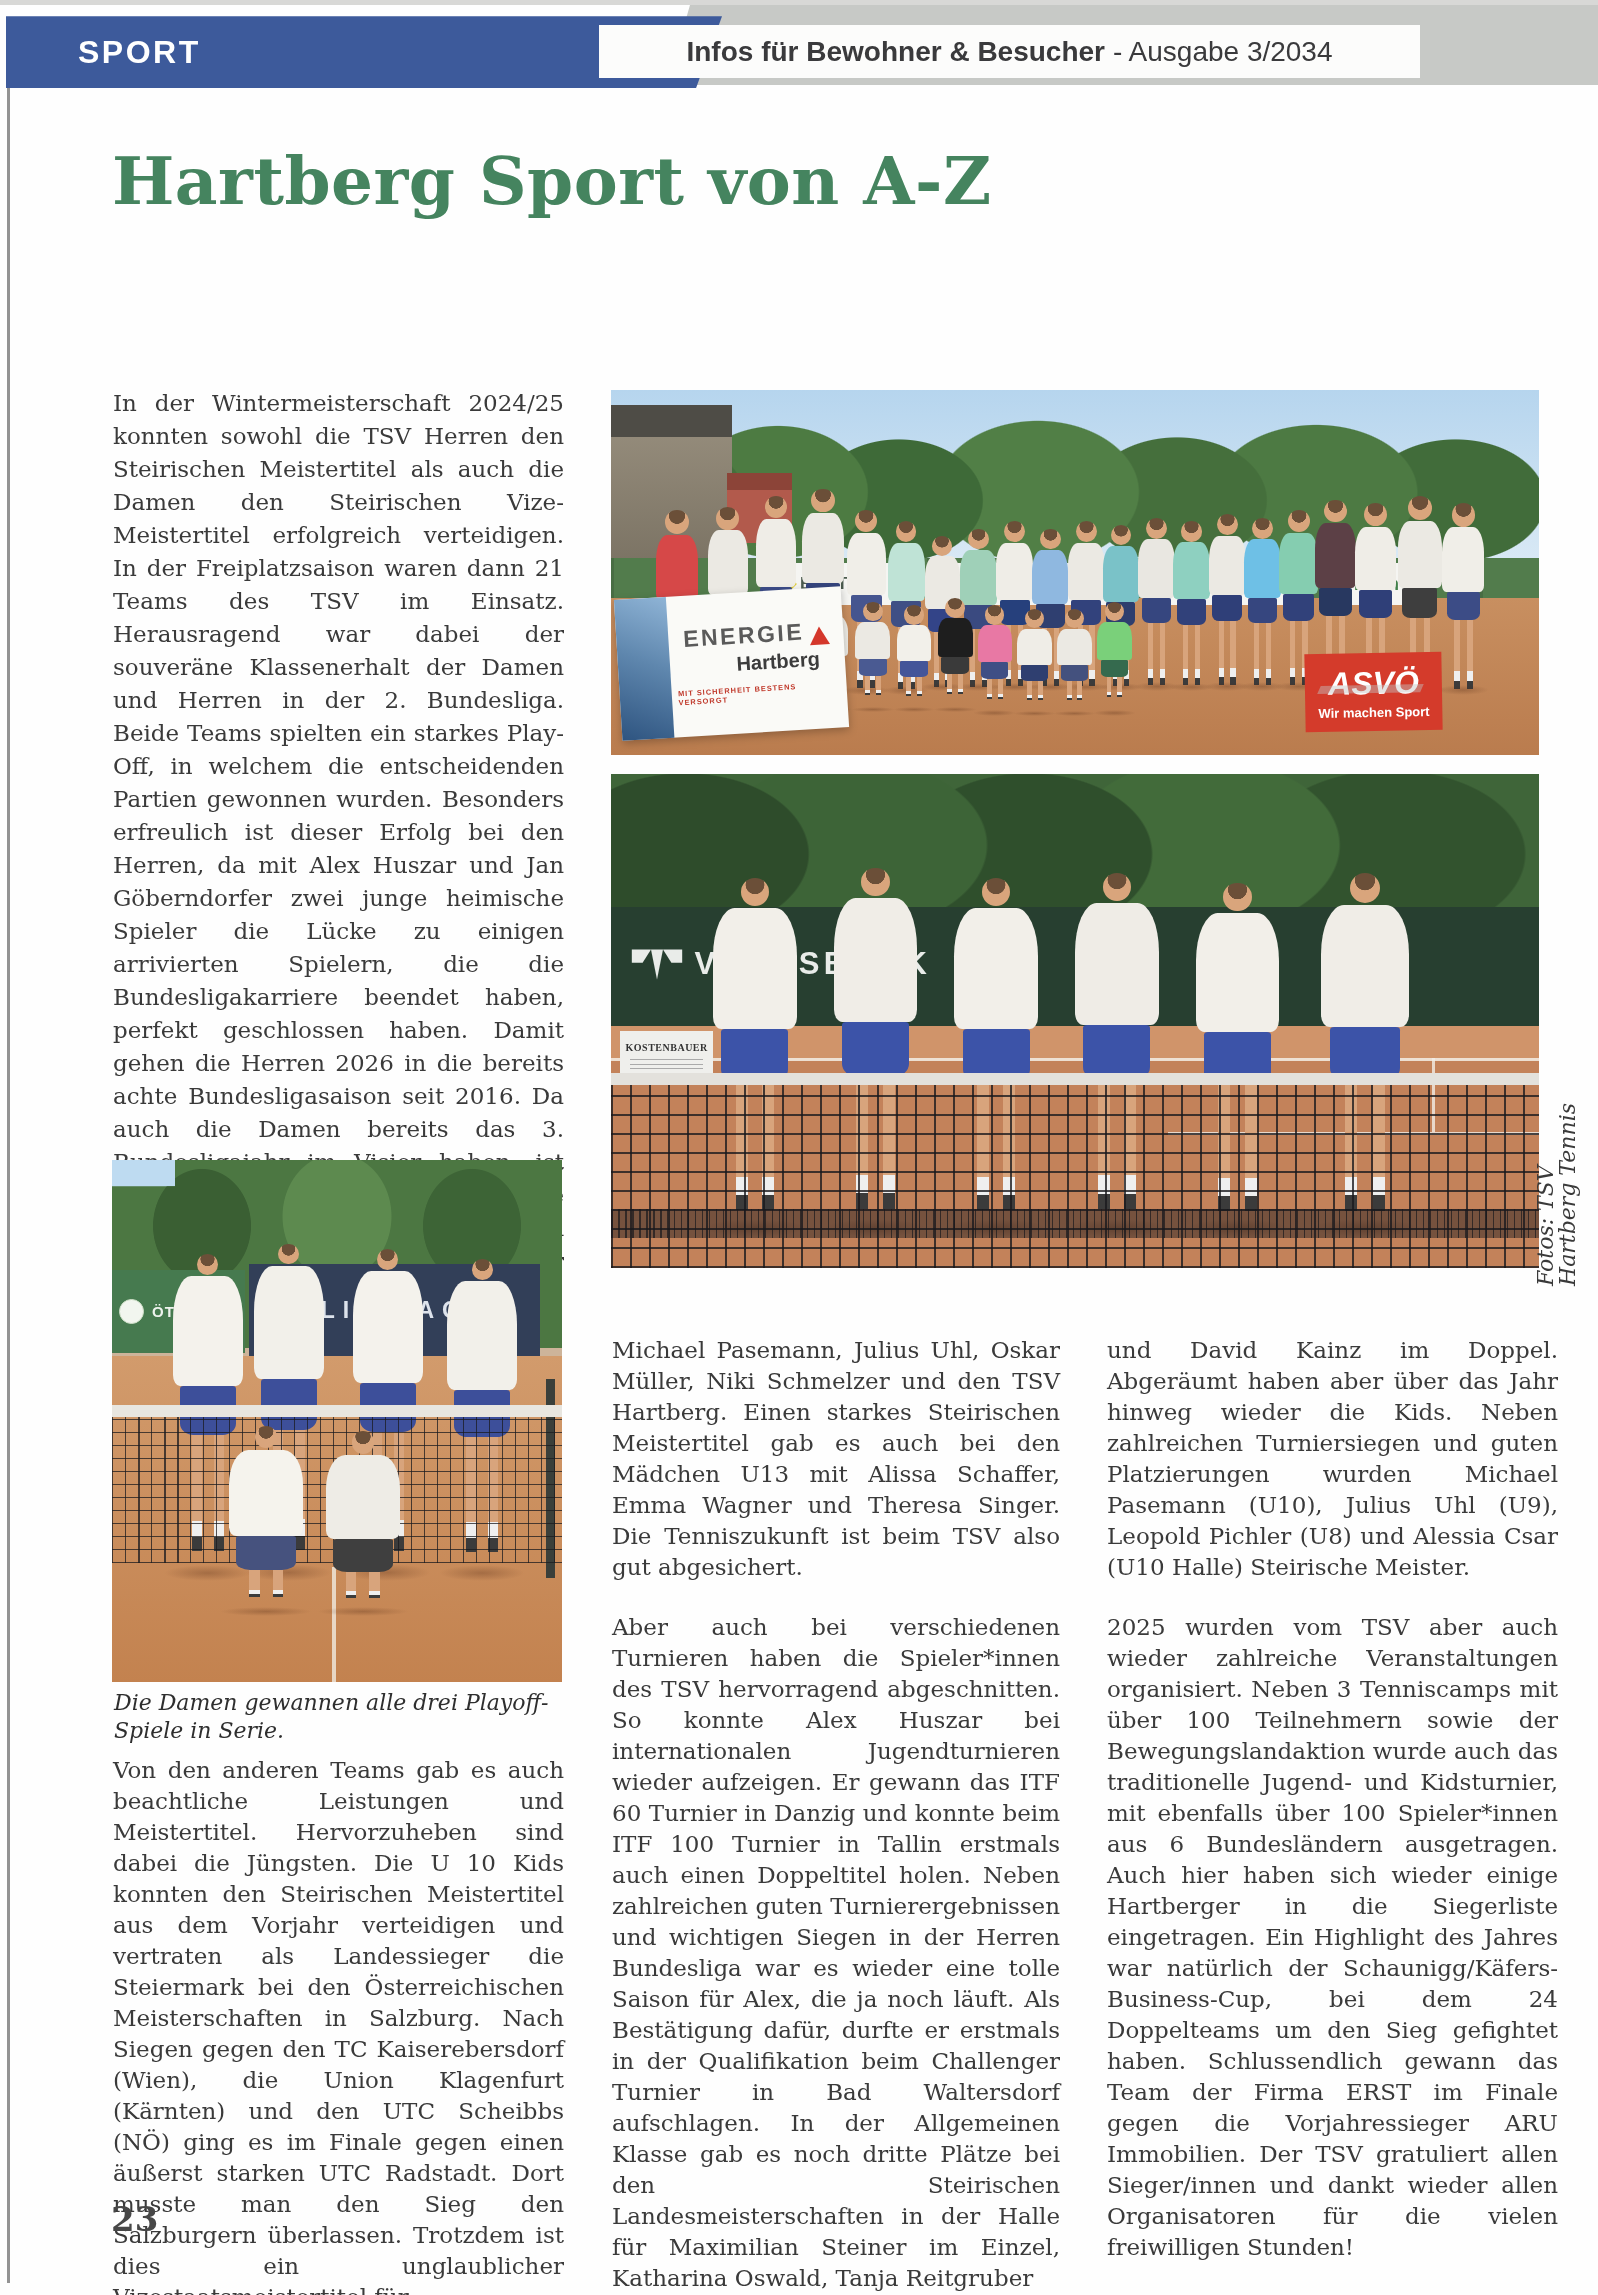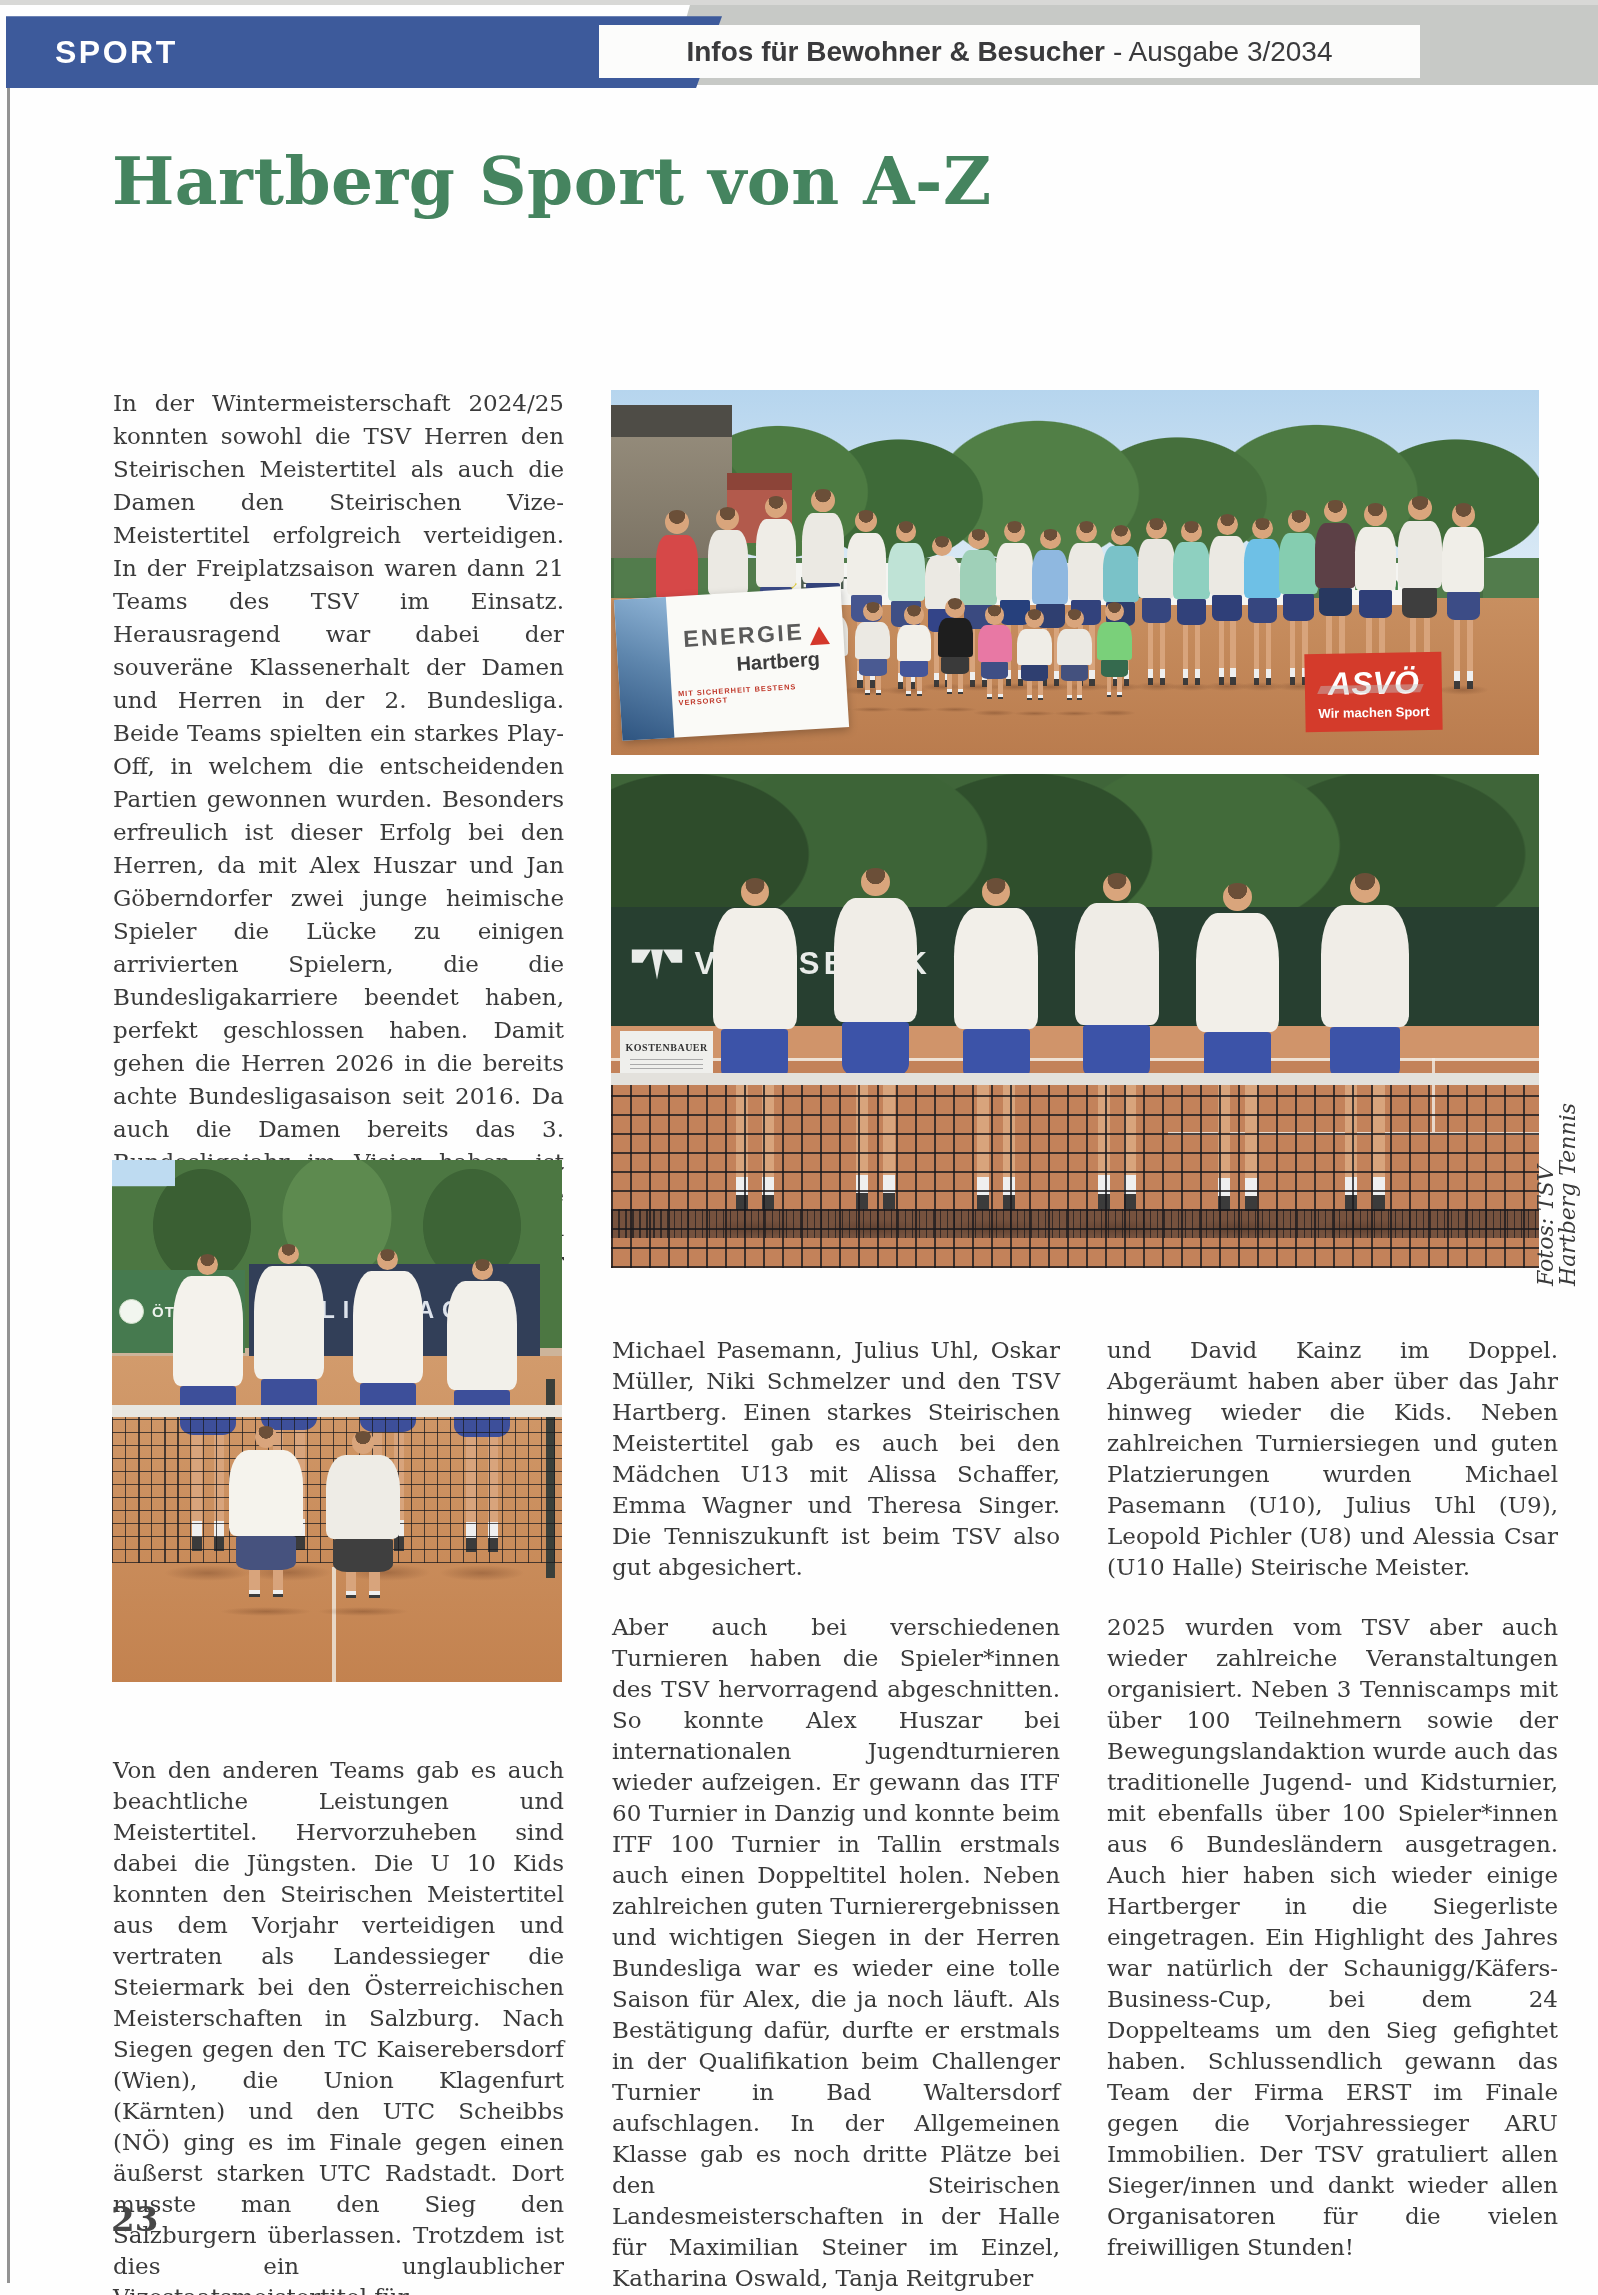--- a/index.html
+++ b/index.html
@@ -9,21 +9,21 @@
 
   
   .top-edge{position:absolute;left:0;top:0;width:100%;height:5px;background:#d8d8d6;}
   .left-edge{position:absolute;left:7px;top:18px;width:2.5px;height:2265px;background:#6f6f6f;opacity:.75;}
 
   
   .band-gray{position:absolute;left:667px;top:5px;width:932px;height:80px;background:#c7c9c6;
              clip-path:polygon(23px 0,100% 0,100% 100%,0 100%);z-index:1;}
   .band-blue{position:absolute;left:6px;top:16.3px;width:716px;height:72px;background:#3d5a9b;
              clip-path:polygon(0 0,100% 0,calc(100% - 26px) 100%,0 100%);z-index:2;display:flex;align-items:center;}
-  .sport{margin-left:49px;font:bold 32px/1 "Liberation Sans",sans-serif;color:#ffffff;letter-spacing:2.5px;}
+  .sport{margin-left:72px;font:bold 32px/1 "Liberation Sans",sans-serif;color:#ffffff;letter-spacing:2.5px;}
   .issue-box{position:absolute;left:599px;top:25px;width:821px;height:53px;background:#fcfcfb;z-index:3;
              display:flex;align-items:center;justify-content:center;gap:8px;color:#3a3a3c;
              font-family:"Liberation Sans",sans-serif;}
   .issue-bold{font-weight:bold;font-size:28px;}
   .issue-reg{font-weight:normal;font-size:28px;}
 
   
   .title{position:absolute;left:112px;top:148px;margin:0;font:bold 66px/1 "DejaVu Serif",serif;
          color:#45845f;letter-spacing:0.5px;}
   .subtitle{position:absolute;left:112px;top:311px;margin:0;font:bold 36px/1 "Liberation Sans",sans-serif;
@@ -654,20 +654,21 @@
           <div class="p-head"></div>
           <div class="p-torso" style="background:#eeece6"></div>
           <div class="p-shorts" style="background:#3f3f3f"></div>
           <div class="p-legs">
             <i class="p-leg"></i>
             <i class="p-leg"></i>
           </div>
         </div>
       </div>
   </figure>
+  <figcaption class="caption cap2">Die Damen gewannen alle drei Playoff-Spiele in Serie.</figcaption>
 
   <div class="col left2-col">Von den anderen Teams gab es auch beachtliche Leistungen und Meistertitel. Hervorzuheben sind dabei die Jüngsten. Die U 10 Kids konnten den Steirischen Meistertitel aus dem Vorjahr verteidigen und vertraten als Landessieger die Steiermark bei den Österreichischen Meisterschaften in Salzburg. Nach Siegen gegen den TC Kaiserebersdorf (Wien), die Union Klagenfurt (Kärnten) und den UTC Scheibbs (NÖ) ging es im Finale gegen einen äußerst starken UTC Radstadt. Dort musste man den Sieg den Salzburgern überlassen. Trotzdem ist dies ein unglaublicher Vizestaatsmeistertitel für</div>
   <div class="col mid-col">
     <p>Michael Pasemann, Julius Uhl, Oskar Müller, Niki Schmelzer und den TSV Hartberg. Einen starkes Steirischen Meistertitel gab es auch bei den Mädchen U13 mit Alissa Schaffer, Emma Wagner und Theresa Singer. Die Tenniszukunft ist beim TSV also gut abgesichert.</p>
     <p>Aber auch bei verschiedenen Turnieren haben die Spieler*innen des TSV hervorragend abgeschnitten. So konnte Alex Huszar bei internationalen Jugendturnieren wieder aufzeigen. Er gewann das ITF 60 Turnier in Danzig und konnte beim ITF 100 Turnier in Tallin erstmals auch einen Doppeltitel holen. Neben zahlreichen guten Turnierergebnissen und wichtigen Siegen in der Herren Bundesliga war es wieder eine tolle Saison für Alex, die ja noch läuft. Als Bestätigung dafür, durfte er erstmals in der Qualifikation beim Challenger Turnier in Bad Waltersdorf aufschlagen. In der Allgemeinen Klasse gab es noch dritte Plätze bei den Steirischen Landesmeisterschaften in der Halle für Maximilian Steiner im Einzel, Katharina Oswald, Tanja Reitgruber</p>
   </div>
   <div class="col right-col">
     <p>und David Kainz im Doppel. Abgeräumt haben aber über das Jahr hinweg wieder die Kids. Neben zahlreichen Turniersiegen und guten Platzierungen wurden Michael Pasemann (U10), Julius Uhl (U9), Leopold Pichler (U8) und Alessia Csar (U10 Halle) Steirische Meister.</p>
     <p>2025 wurden vom TSV aber auch wieder zahlreiche Veranstaltungen organisiert. Neben 3 Tenniscamps mit über 100 Teilnehmern sowie der Bewegungslandaktion wurde auch das traditionelle Jugend- und Kidsturnier, mit ebenfalls über 100 Spieler*innen aus 6 Bundesländern ausgetragen. Auch hier haben sich wieder einige Hartberger in die Siegerliste eingetragen. Ein Highlight des Jahres war natürlich der Schaunigg/Käfers-Business-Cup, bei dem 24 Doppelteams um den Sieg gefightet haben. Schlussendlich gewann das Team der Firma ERST im Finale gegen die Vorjahressieger ARU Immobilien. Der TSV gratuliert allen Sieger/innen und dankt wieder allen Organisatoren für die vielen freiwilligen Stunden!</p>
   </div>

